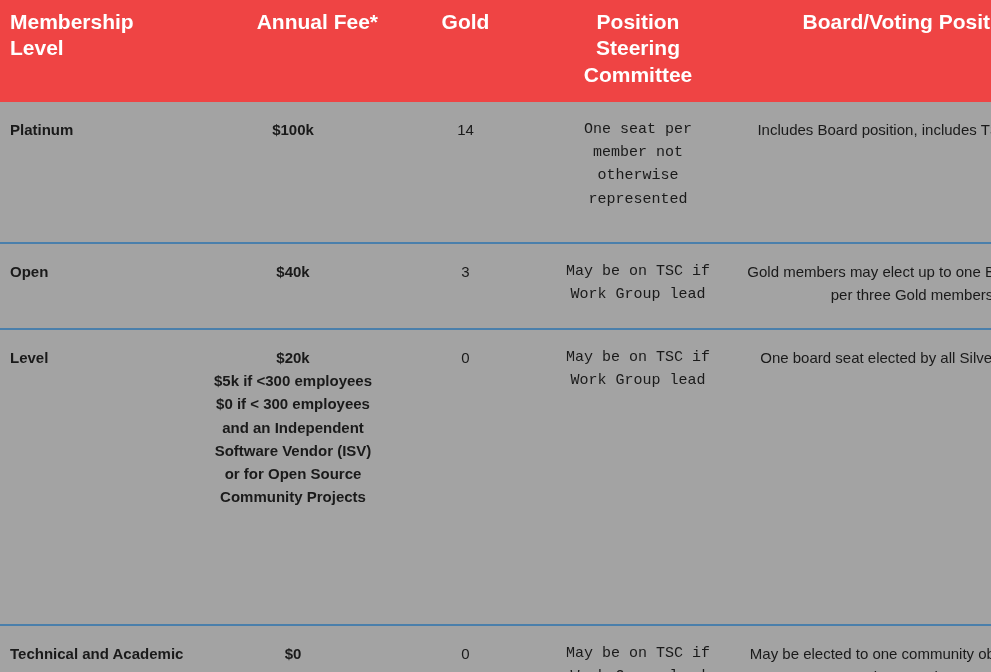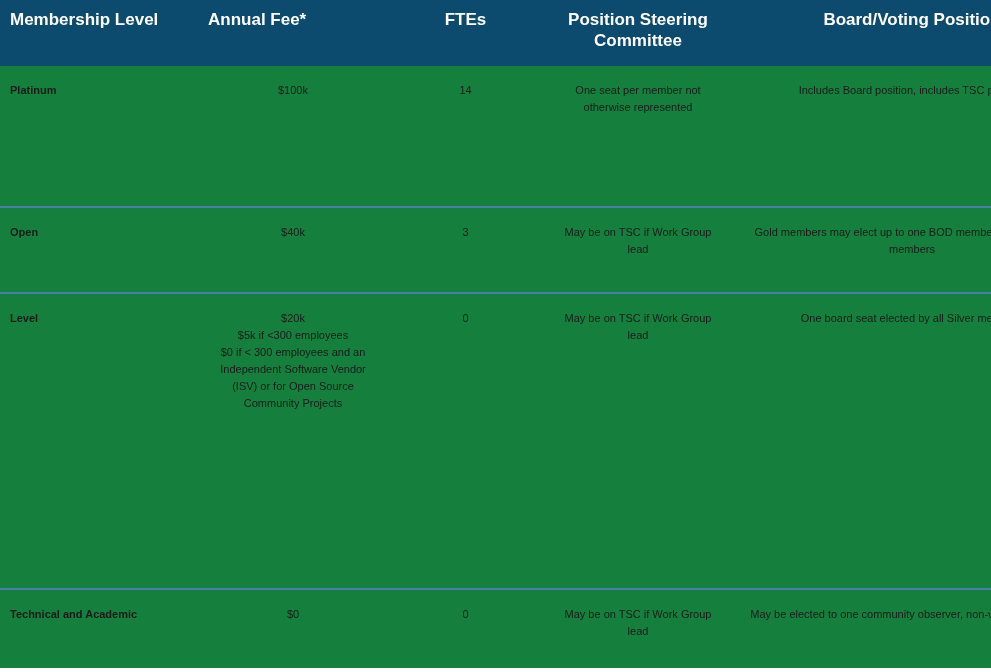--- a/index.html
+++ b/index.html
@@ -16,100 +16,102 @@
   }
   .table-wrap {
     width: 991px;
   }
   table.membership-table {
     width: 991px;
     border-collapse: collapse;
     table-layout: fixed;
   }
   table.membership-table thead th {
-    background: #0c4a6e;
+    background: #ef4444;
     color: #ffffff;
-    font-size: 17px;
+    font-size: 21px;
     font-weight: bold;
     padding: 9px 10px 14px 10px;
     vertical-align: top;
     line-height: 1.25;
     border: none;
   }
   th.col-level {
     width: 178px;
     text-align: left;
     padding-left: 14px;
   }
   th.col-fee {
     width: 170px;
-    text-align: left;
+    text-align: right;
   }
   th.col-ftes {
     width: 135px;
     text-align: center;
   }
   th.col-tsc {
     width: 170px;
     text-align: center;
   }
   th.col-board {
     width: 338px;
     text-align: center;
   }
   table.membership-table tbody td {
-    font-size: 11px;
+    font-size: 15px;
     line-height: 1.55;
     vertical-align: top;
     padding: 16px 10px 16px 10px;
     border-top: 2px solid #4a7fab;
-    background: #15803d;
+    background: #a3a3a3;
   }
   table.membership-table tbody tr:first-child td {
     border-top: none;
   }
   td.cell-level {
     font-weight: bold;
     text-align: left;
     padding-left: 14px;
     font-size: 13px;
   }
   td.cell-fee, td.cell-ftes, td.cell-tsc, td.cell-board {
     text-align: center;
   }
   td.cell-fee {
     padding-left: 28px;
     padding-right: 28px;
   }
   td.cell-tsc {
     padding-left: 18px;
     padding-right: 18px;
+    font-family: Liberation Mono, monospace;
   }
   td.cell-board {
     padding-left: 40px;
     padding-right: 40px;
   }
   .multiline {
     white-space: pre-line;
+    font-weight: bold;
   }
   tr.row-platinum td { height: 108px; }
   tr.row-gold td { height: 52px; }
   tr.row-silver td { height: 262px; }
   tr.row-associate td { height: 46px; }
 </style>
 </head>
 <body>
 
 <div class="table-wrap">
   <table class="membership-table">
     <thead>
       <tr>
         <th class="col-level">Membership Level</th>
         <th class="col-fee">Annual Fee*</th>
-        <th class="col-ftes">FTEs</th>
+        <th class="col-ftes">Gold</th>
         <th class="col-tsc">Position Steering Committee</th>
         <th class="col-board">Board/Voting Position</th>
       </tr>
     </thead>
     <tbody>
       <tr class="row-platinum">
         <td class="cell-level">Platinum</td>
         <td class="cell-fee multiline">$100k</td>
         <td class="cell-ftes">14</td>
         <td class="cell-tsc">One seat per member not otherwise represented</td>

